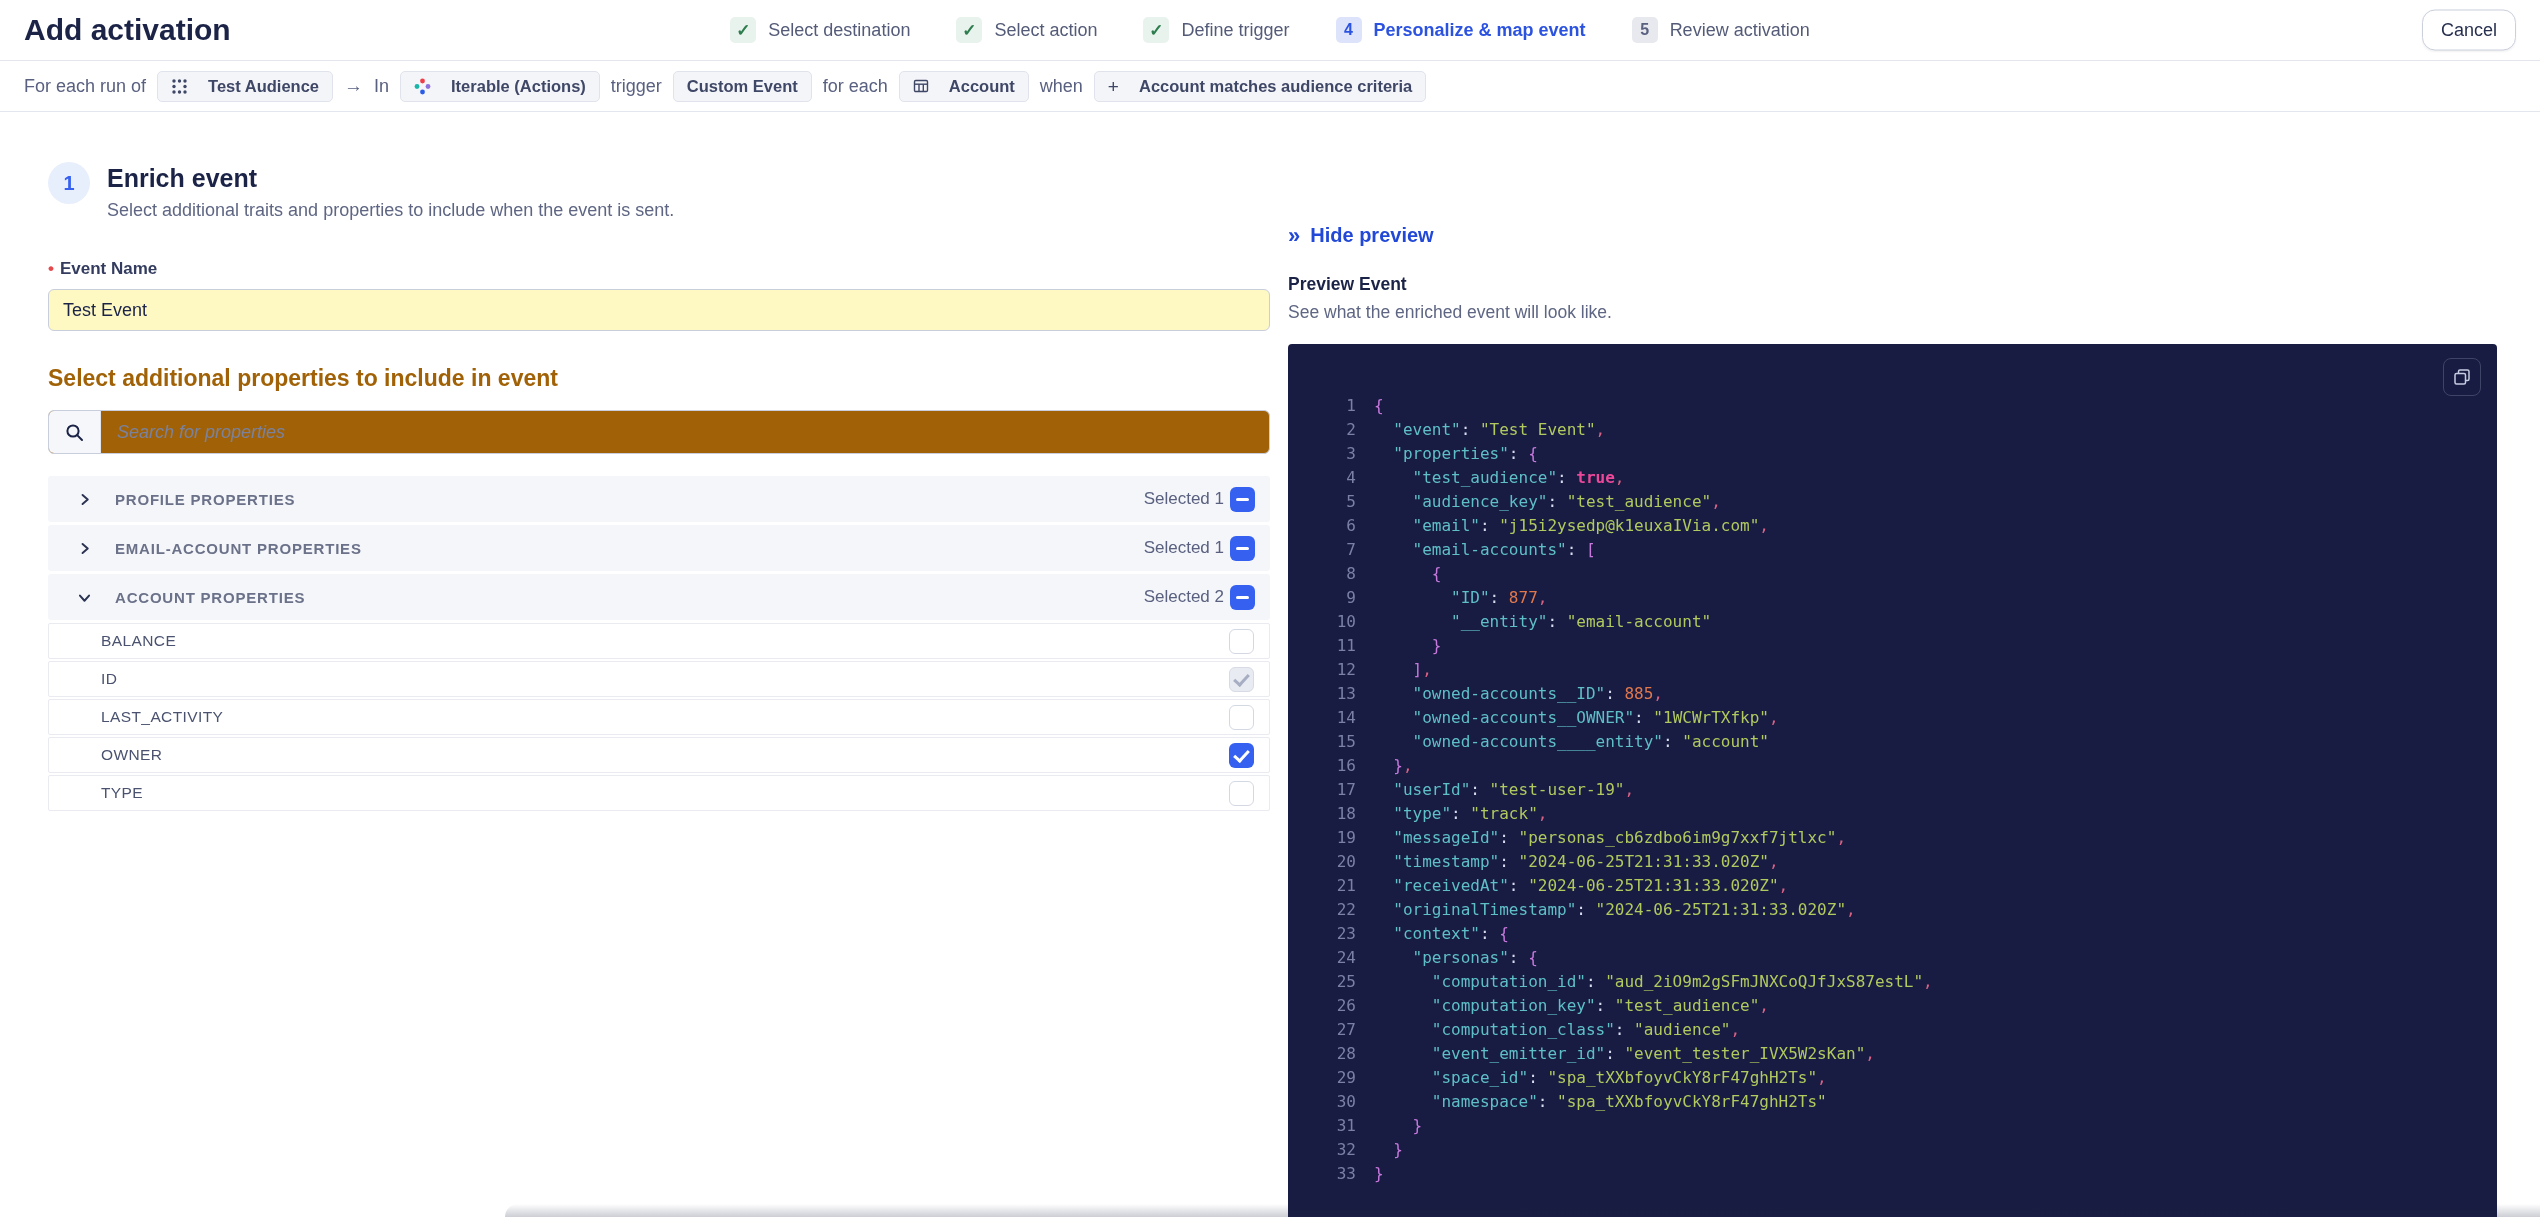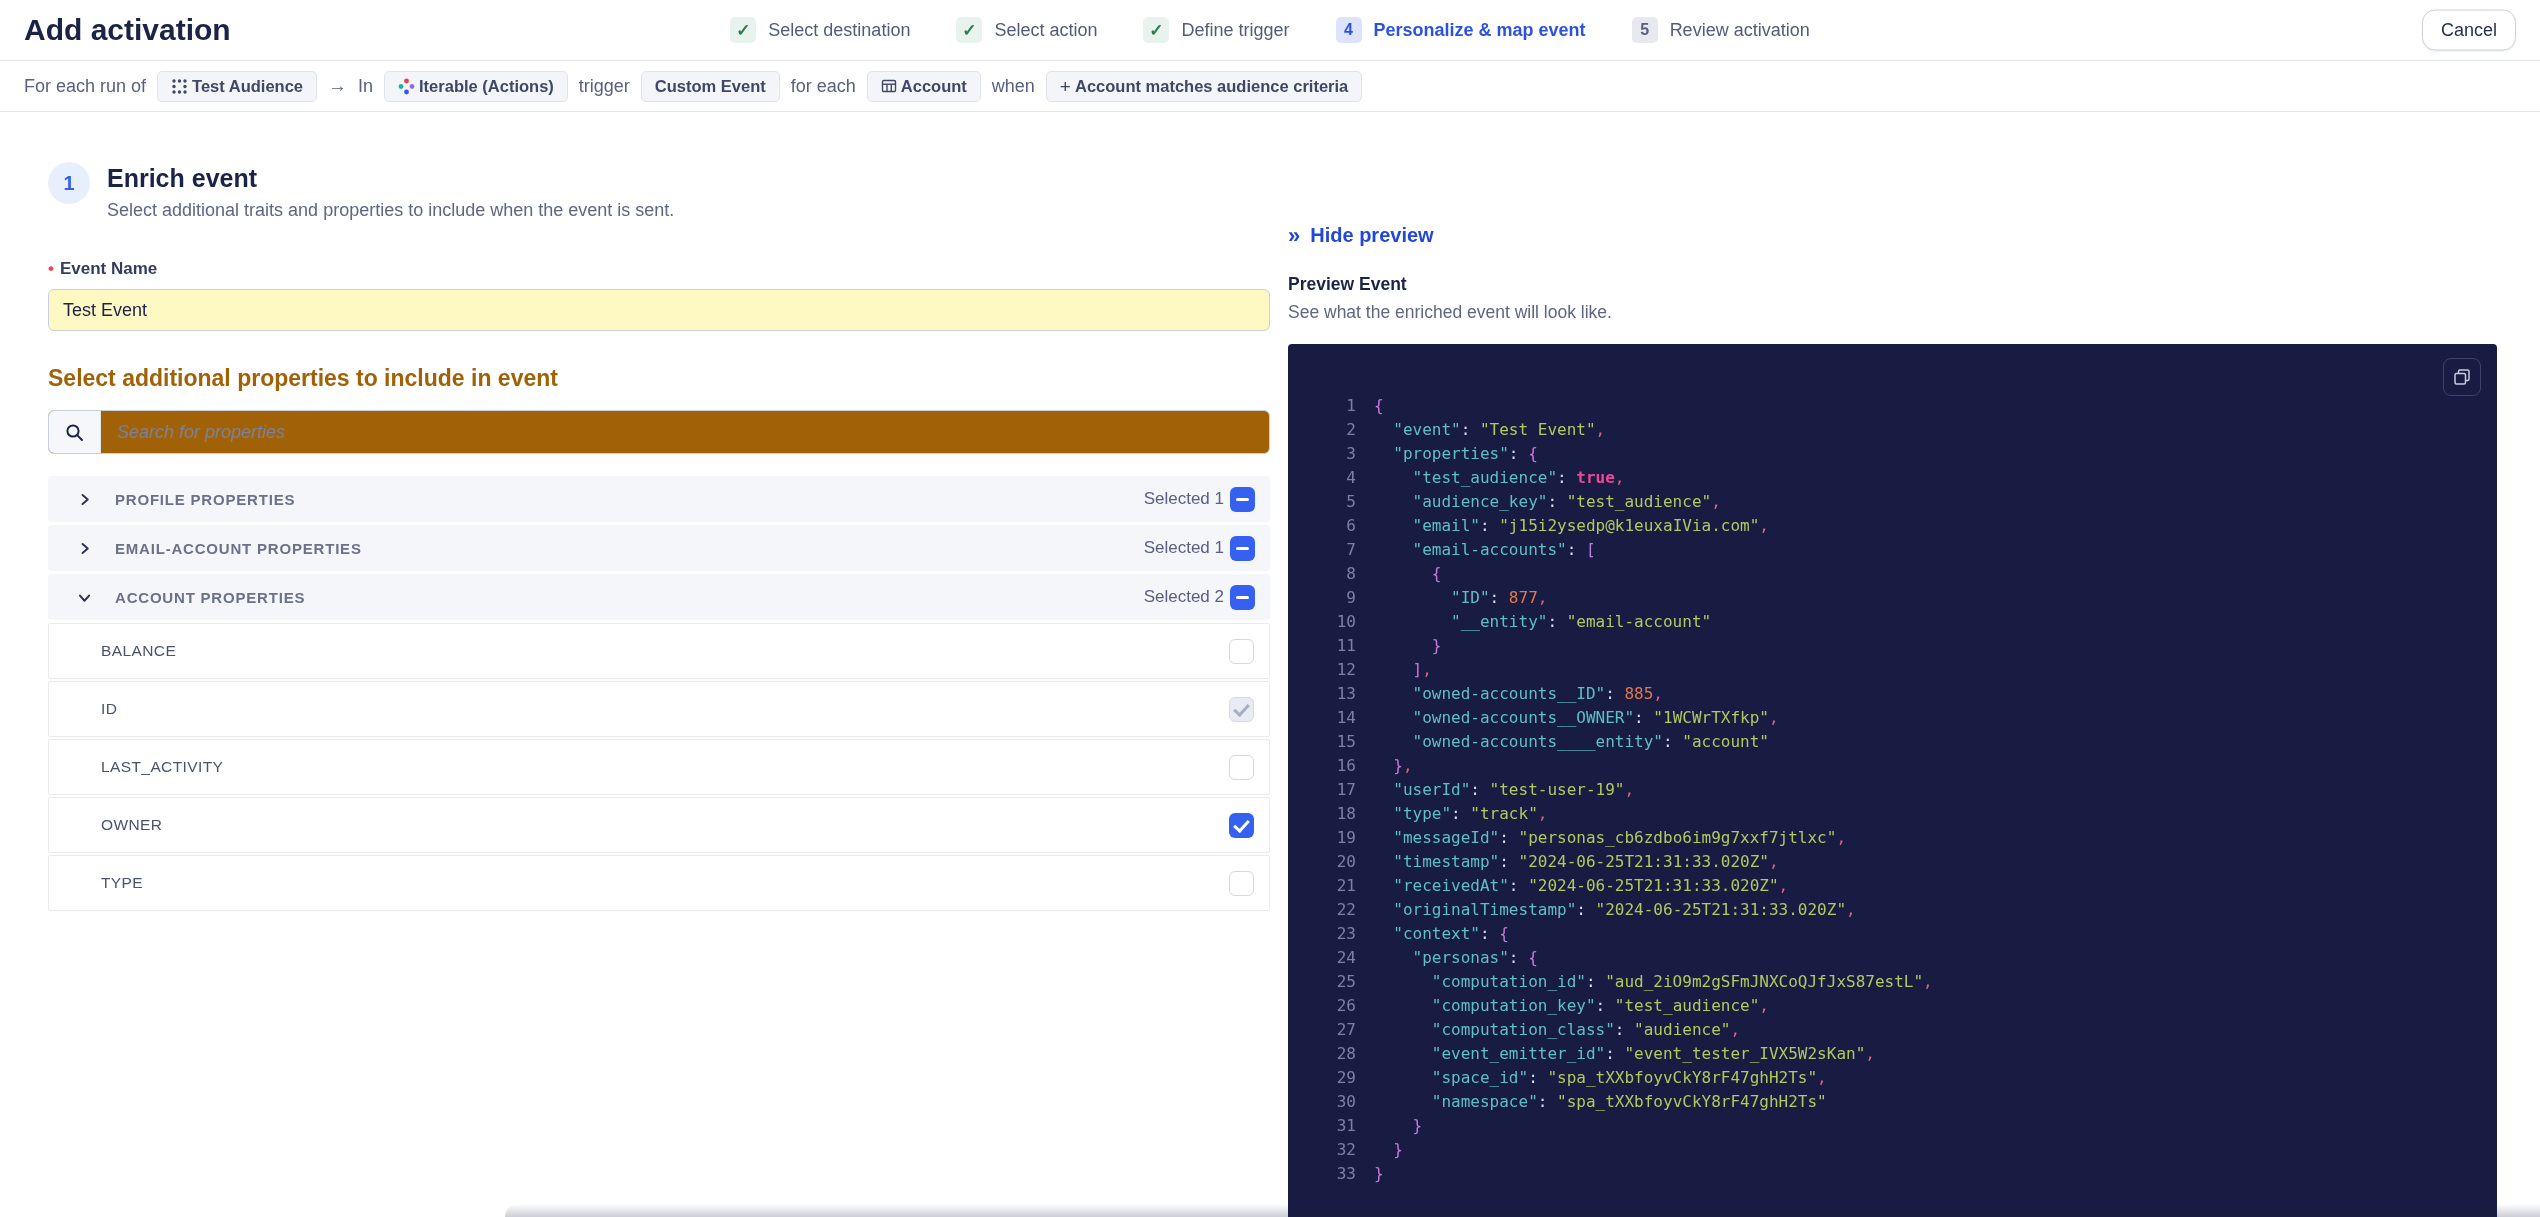--- a/index.html
+++ b/index.html
@@ -14,21 +14,21 @@
   .step { display:flex; align-items:center; gap:12px; cursor:pointer; }
   .step-check { width:26px; height:26px; border-radius:5px; background:#E9F3ED; color:#2E7D4F; font-size:17px; font-weight:700; display:flex; align-items:center; justify-content:center; }
   .step-label { font-size:18px; color:#545B78; }
   .step-num { width:26px; height:26px; border-radius:5px; background:#E7E9EE; color:#596080; font-size:16px; font-weight:700; display:flex; align-items:center; justify-content:center; }
   .step.active .step-num { background:#DCE3FB; color:#2C53E0; }
   .step.active .step-label { color:#2C53E0; font-weight:700; }
   .cancel-btn { position:absolute; right:24px; top:50%; transform:translateY(-50%); background:#fff; border:1px solid #CBD0DC; border-radius:13px; padding:9px 18px; font-size:18px; color:#28304F; font-family:inherit; cursor:pointer; box-shadow:0 1px 2px rgba(27,35,71,.06); }
 
   
   .trigger-bar { height:51px; border-bottom:1px solid #E4E6ED; display:flex; align-items:center; gap:11px; padding:0 24px; font-size:18px; color:#596080; background:#fff; }
-  .chip { display:inline-flex; align-items:center; gap:4px; background:#F4F5F8; border:1px solid #E0E3EB; border-radius:5px; padding:5px 13px; font-size:16.5px; font-weight:700; color:#3F4767; white-space:nowrap; cursor:pointer;text-align:right; }
+  .chip { display:inline-flex; align-items:center; gap:20px; background:#F4F5F8; border:1px solid #E0E3EB; border-radius:5px; padding:5px 13px; font-size:16.5px; font-weight:700; color:#3F4767; white-space:nowrap; cursor:pointer;text-align:right; }
   .chip svg { flex:0 0 auto; }
   .bar-arrow { font-size:19px; color:#596080; }
   .chip .plus-glyph { font-size:19px; font-weight:400; color:#3F4767; line-height:1; }
 
   
   .main { display:flex; align-items:flex-start; padding:0 0 0 48px; }
   .left-col { width:1222px; margin-top:50px; }
   .right-col { width:1209px; margin-left:18px; margin-top:112px; }
 
   
@@ -48,21 +48,21 @@
   .search-input { flex:1; border:none; outline:none; padding:0 16px; font-size:18px; color:#1B2347; font-family:inherit; background:transparent; }
   .search-input::placeholder { color:#7A829E; font-style:italic; }
 
   
   .sections { margin-top:22px; }
   .section-header { height:46px; background:#F5F6F9; border-radius:3px; margin-bottom:3px; display:flex; align-items:center; padding:0 15px 0 26px; cursor:pointer; }
   .chev { width:20px; display:flex; align-items:center; justify-content:center; }
   .section-label { margin-left:21px; font-size:15px; font-weight:600; letter-spacing:.8px; color:#6A7189; }
   .section-right { margin-left:auto; display:flex; align-items:center; gap:6px; }
   .selected-count { font-size:17px; color:#596080; }
-  .prop-row { height:56px; background:#fff; border:1px solid #E9EBF1; border-radius:2px; margin-bottom:2px; display:flex; align-items:center; padding:0 15px 0 52px; cursor:pointer; }
+  .prop-row { height:36px; background:#fff; border:1px solid #E9EBF1; border-radius:2px; margin-bottom:2px; display:flex; align-items:center; padding:0 15px 0 52px; cursor:pointer; }
   .prop-label { font-size:15.5px; letter-spacing:.4px; color:#4A5270; }
   .prop-row .cb { margin-left:auto; }
 
   
   .cb { width:25px; height:25px; border-radius:6px; position:relative; flex:0 0 auto; cursor:pointer; }
   .cb.indeterminate { background:#3661F0; }
   .cb.indeterminate::after { content:""; position:absolute; left:6px; top:11px; width:13px; height:3px; border-radius:2px; background:#fff; }
   .cb.checked { background:#3661F0; }
   .cb.checked::after { content:""; position:absolute; left:8px; top:4.5px; width:6px; height:12px; border-right:3px solid #fff; border-bottom:3px solid #fff; transform:rotate(42deg); }
   .cb.checked-disabled { background:#E9EBF2; border:1px solid #D8DBE5; }

